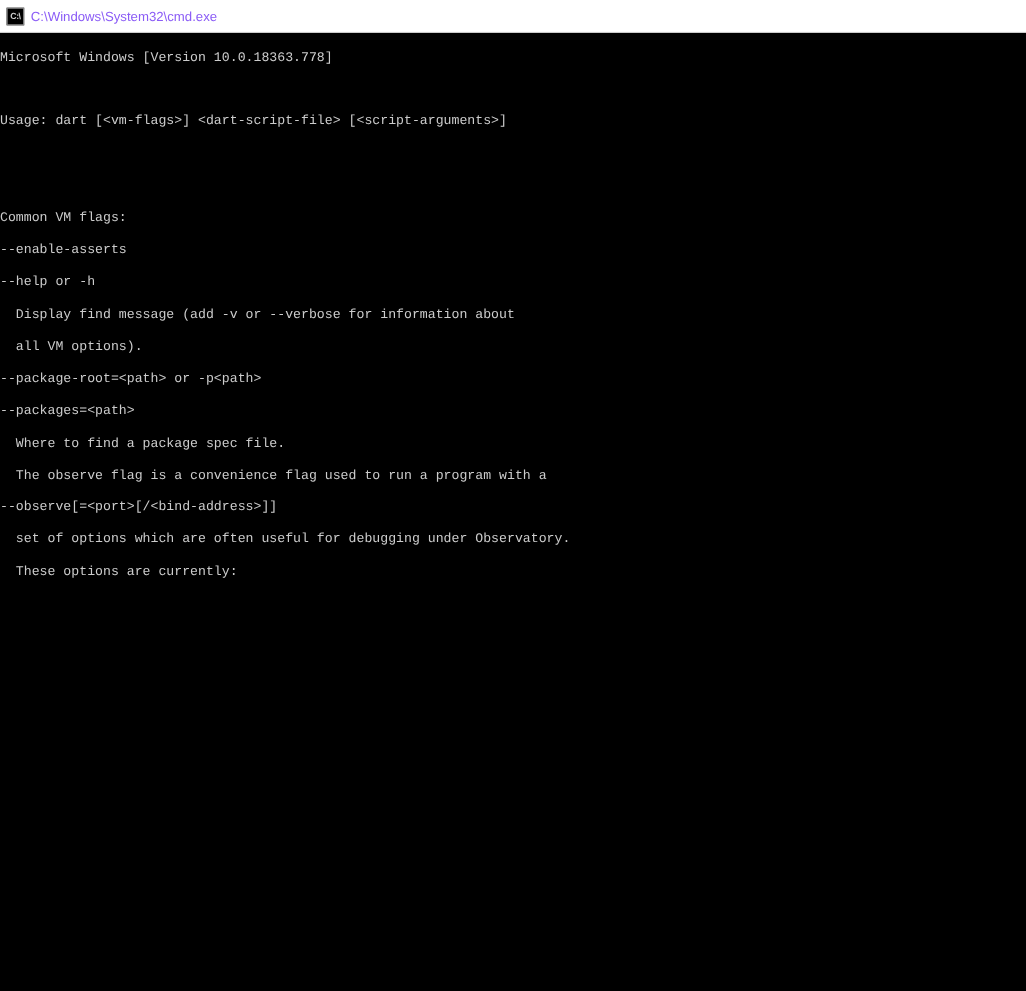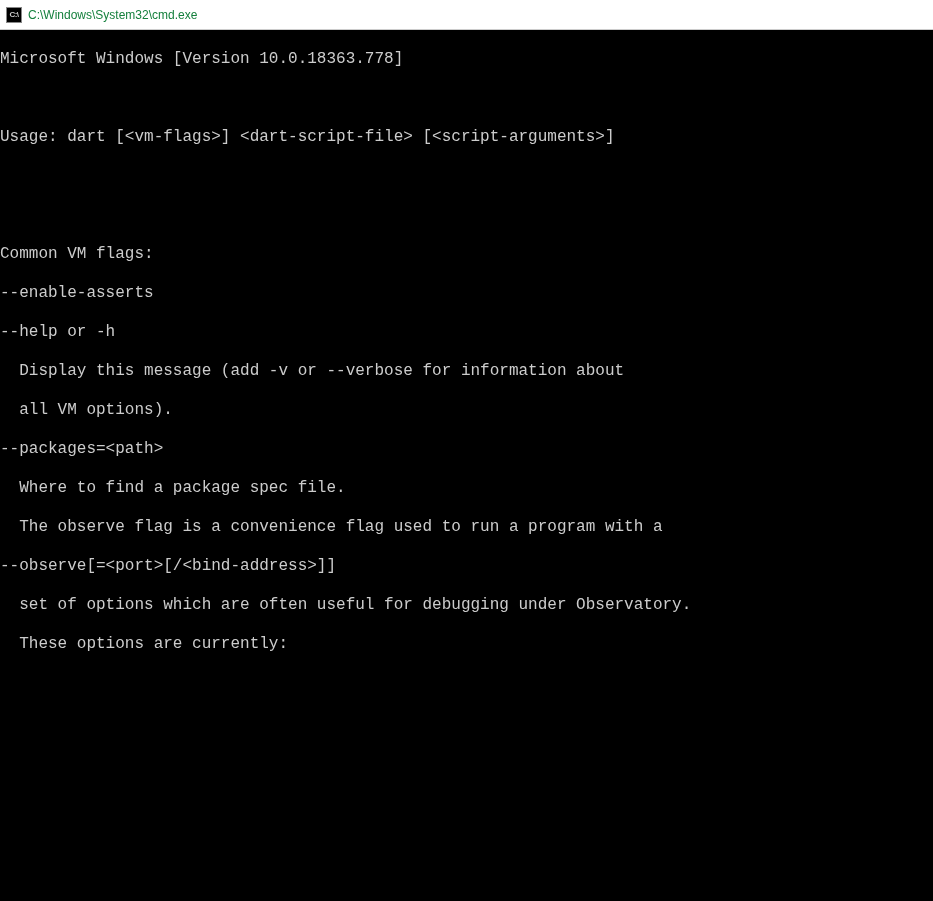--- a/index.html
+++ b/index.html
@@ -33,26 +33,26 @@
       color: #ccc;
       font-size: 8px;
       font-weight: bold;
       font-family: sans-serif;
       letter-spacing: -0.5px;
       border: 1px solid #888;
     }
     .titlebar-text {
       font-family: 'Segoe UI', Tahoma, sans-serif;
       font-size: 12px;
-      color: #15803d;
+      color: #8b5cf6;
     }
     .terminal {
       background: #000;
       color: #ccc;
-      font-size: 16px;
+      font-size: 12px;
       line-height: 1.22;
       padding: 0;
       white-space: pre;
       font-family: Consolas, 'Courier New', monospace;
       height: calc(100% - 30px);
       overflow: hidden;
     }
     .terminal-line {
       display: block;
       min-height: 1.22em;
@@ -68,22 +68,23 @@
 
 <div class="terminal">
 <span class="terminal-line">Microsoft Windows [Version 10.0.18363.778]</span>
 <span class="terminal-line"></span>
 <span class="terminal-line">Usage: dart [&lt;vm-flags&gt;] &lt;dart-script-file&gt; [&lt;script-arguments&gt;]</span>
 <span class="terminal-line"></span>
 <span class="terminal-line"></span>
 <span class="terminal-line">Common VM flags:</span>
 <span class="terminal-line">--enable-asserts</span>
 <span class="terminal-line">--help or -h</span>
-<span class="terminal-line">  Display this message (add -v or --verbose for information about</span>
+<span class="terminal-line">  Display find message (add -v or --verbose for information about</span>
 <span class="terminal-line">  all VM options).</span>
+<span class="terminal-line">--package-root=&lt;path&gt; or -p&lt;path&gt;</span>
 <span class="terminal-line">--packages=&lt;path&gt;</span>
 <span class="terminal-line">  Where to find a package spec file.</span>
 <span class="terminal-line">  The observe flag is a convenience flag used to run a program with a</span>
 <span class="terminal-line">--observe[=&lt;port&gt;[/&lt;bind-address&gt;]]</span>
 <span class="terminal-line">  set of options which are often useful for debugging under Observatory.</span>
 <span class="terminal-line">  These options are currently:</span>
 
 
 
 

